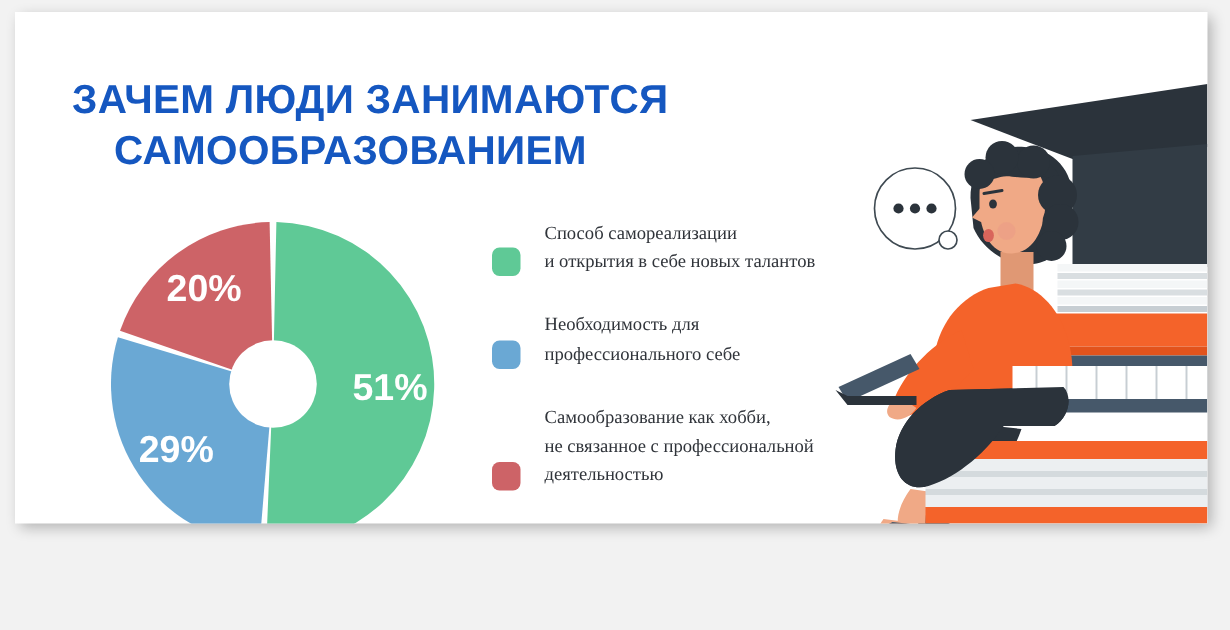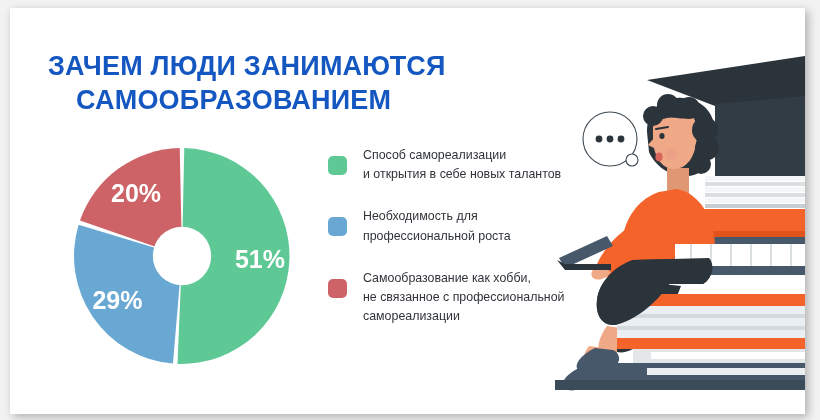--- a/index.html
+++ b/index.html
@@ -20,21 +20,21 @@
     height: 420px;
     background: #f2f2f2;
   }
 
   
   #card {
     position: absolute;
     left: 10px;
     top: 8px;
     width: 795px;
-    height: 406px;
+    height: 341px;
     background: #ffffff;
     box-shadow: 3px 3px 9px rgba(0,0,0,0.28);
     overflow: hidden;
   }
 
   
   #title {
     position: absolute;
     left: 38px;
     top: 42px;
@@ -69,22 +69,23 @@
 
   
   #legend {
     position: absolute;
     left: 318px;
     top: 138px;
     width: 280px;
   }
   .legend-item {
     display: flex;
-    align-items: flex-start;
+    align-items: flex-end;
     margin-bottom: 23px;
+    font-family: Liberation Serif, serif;
   }
   .legend-swatch {
     width: 19px;
     height: 19px;
     border-radius: 5px;
     flex: 0 0 19px;
     margin-top: 10px;
     margin-right: 16px;
   }
   .legend-text {
@@ -137,28 +138,28 @@
 
       <div class="legend-item">
         <div class="legend-swatch" style="background:#5fc996"></div>
         <div class="legend-text">Способ самореализации
 и открытия в себе новых талантов</div>
       </div>
 
       <div class="legend-item">
         <div class="legend-swatch" style="background:#6aa8d4"></div>
         <div class="legend-text">Необходимость для
-профессиональной роста</div>
+профессионального себе</div>
       </div>
 
       <div class="legend-item">
         <div class="legend-swatch" style="background:#cd6367"></div>
         <div class="legend-text">Самообразование как хобби,
 не связанное с профессиональной
-самореализации</div>
+деятельностью</div>
       </div>
 
     </div>
 
     <div id="illustration">
       <svg id="illu-svg" width="250" height="398" viewBox="0 0 250 398">
 
         <g>
           <path d="M92,72 L250,48 L250,90 L160,98 Z" fill="#2b333b"></path>
           <path d="M160,96 L250,88 L250,170 L160,170 Z" fill="#323c45"></path>

